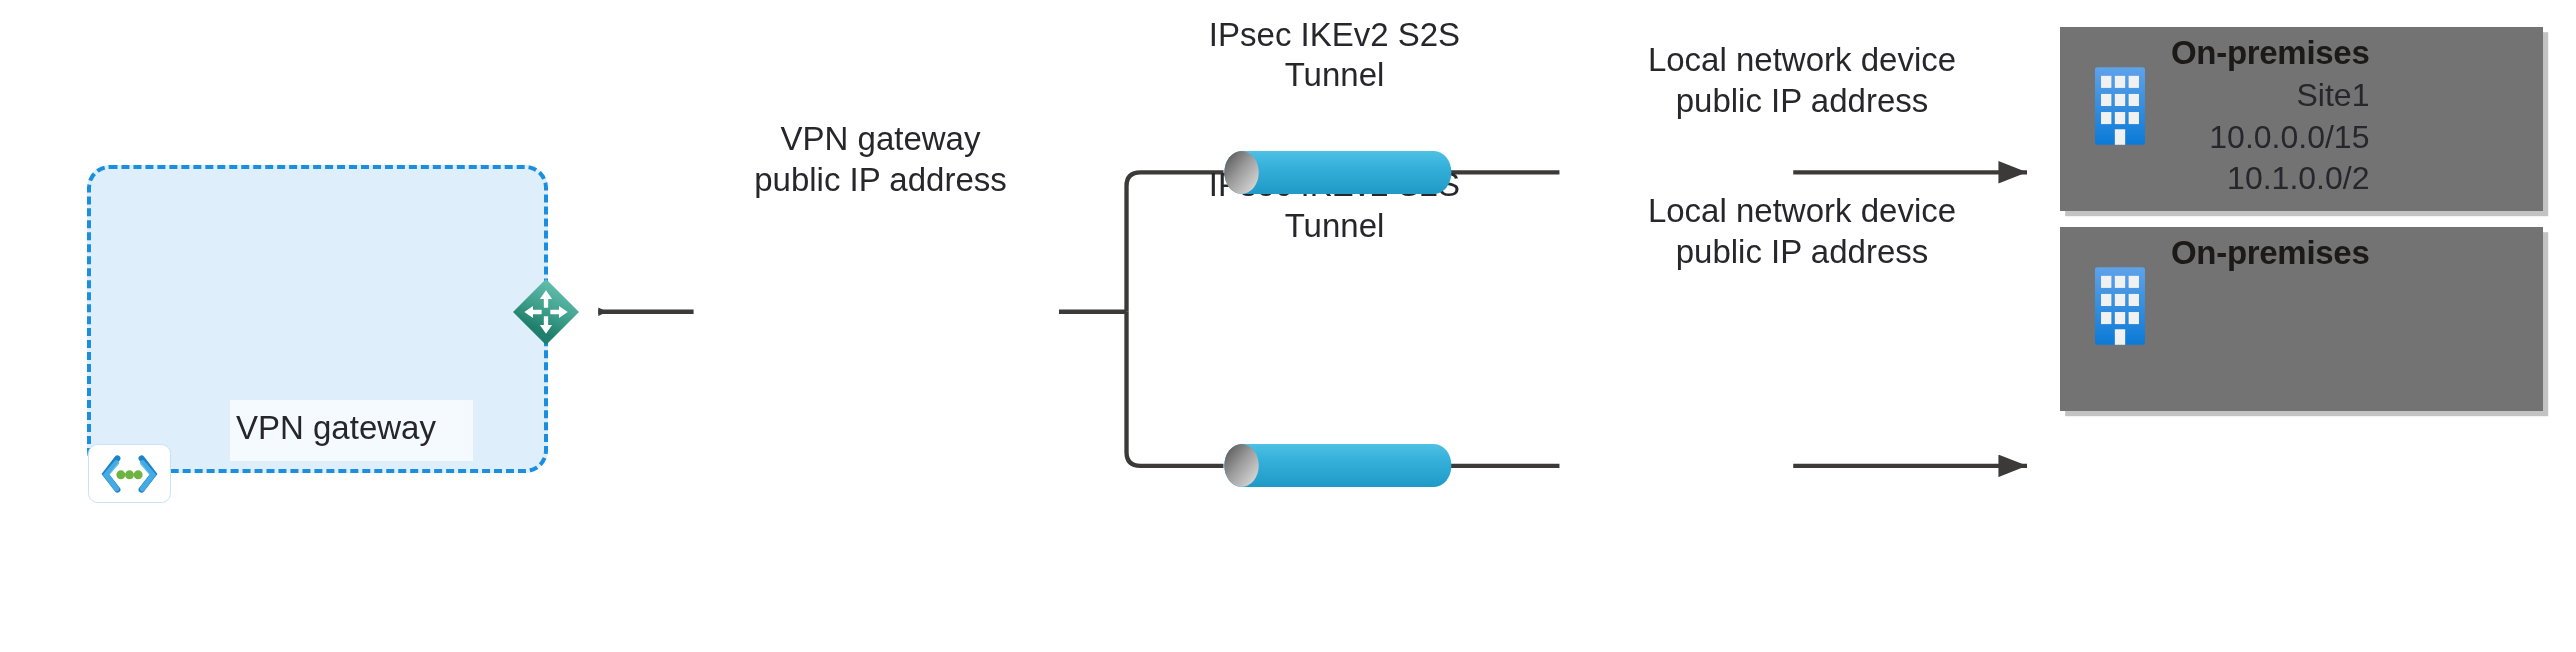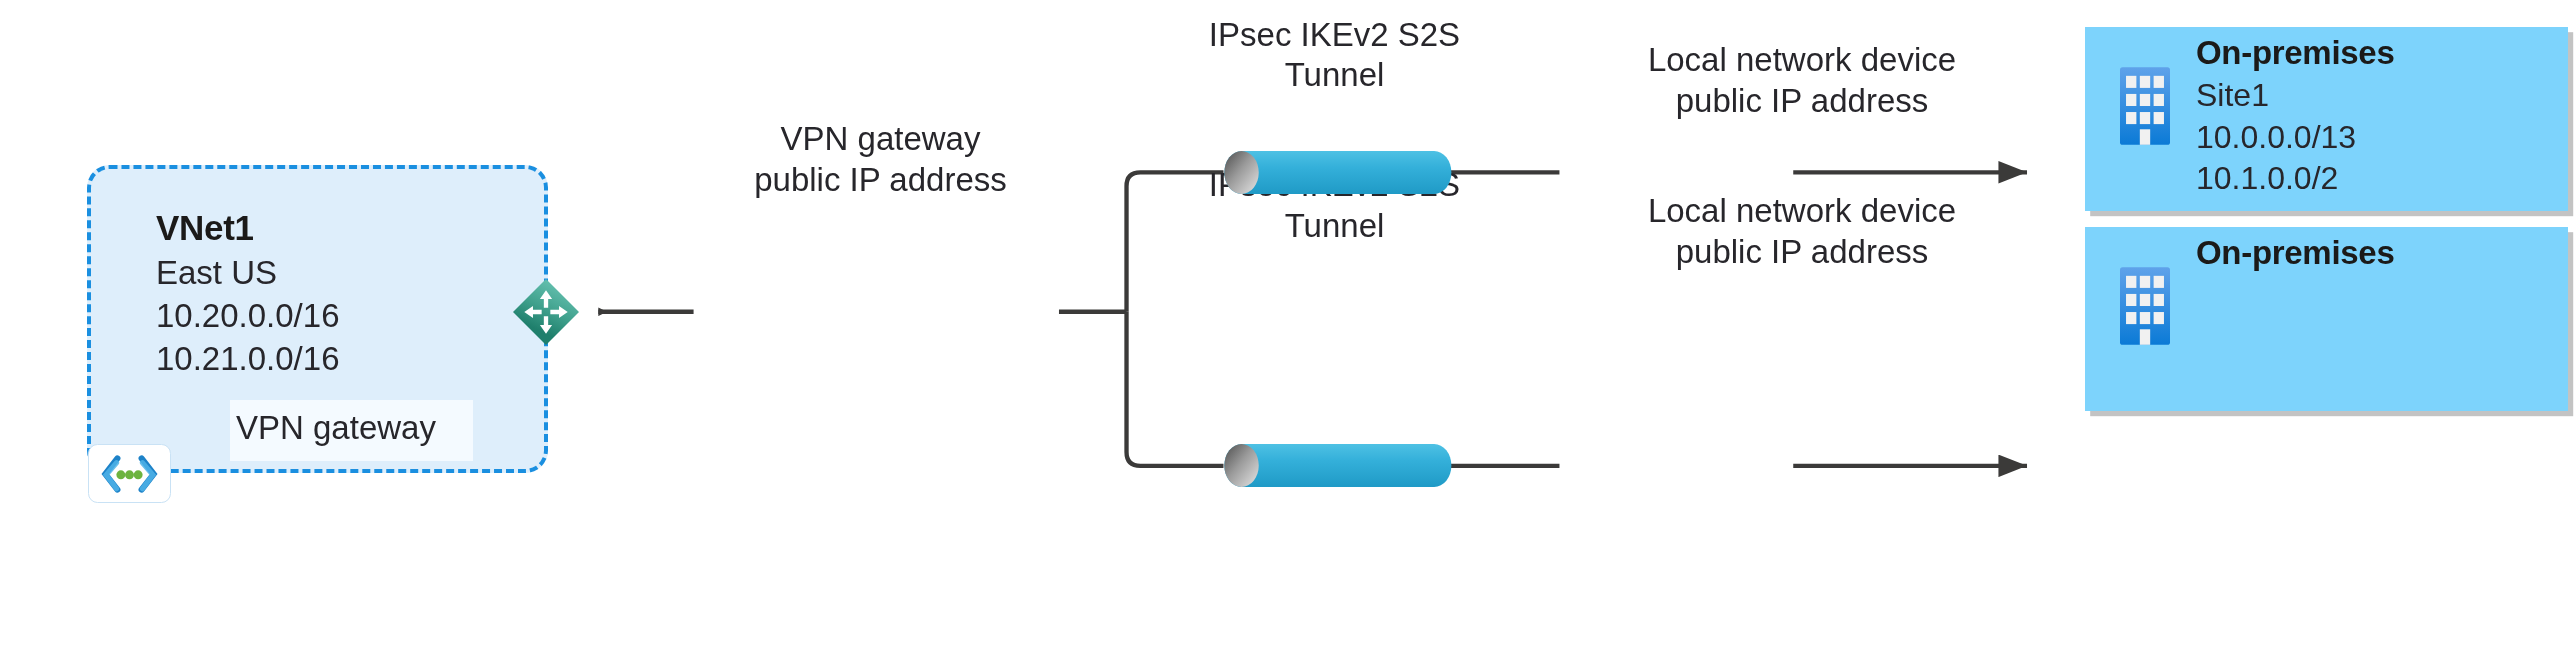--- a/index.html
+++ b/index.html
@@ -123,24 +123,23 @@
     left: 1594px;
     top: 191px;
     text-align: center;
     width: 416px;
   }
 
   
   .onprem-box {
     width: 483px;
     height: 184px;
-    background: #7dd3fc;
+    background: #737373;
     box-shadow: 5.2px 5.2px 0 0 #c3c3c3;
     box-sizing: border-box;
-    margin-left: 25px;
   }
   #onprem-1 { left: 2060px; top: 27px; }
   #onprem-2 { left: 2060px; top: 227px; }
   .onprem-icon {
     position: absolute;
     left: 35px;
     top: 40px;
     width: 50px;
     height: 78px;
   }
@@ -154,20 +153,21 @@
     display: block;
     font-size: 33px;
     font-weight: bold;
     color: #1b1a19;
     letter-spacing: -0.3px;
   }
   .onprem-text .line {
     display: block;
     font-size: 32px;
     color: #27262b;
+    text-align: right;
   }
 
   
   .tunnel {
     width: 230px;
     height: 43px;
   }
   #tunnel-1 { left: 1222px; top: 151px; }
   #tunnel-2 { left: 1222px; top: 444px; }
 
@@ -224,26 +224,20 @@
 
     <line x1="1672" y1="199" x2="1800" y2="199" stroke="#3b3a39" stroke-width="5"></line>
     <line x1="2070" y1="199" x2="2340" y2="199" stroke="#3b3a39" stroke-width="5" marker-end="url(#arrow-right)"></line>
 
     <line x1="1672" y1="538" x2="1800" y2="538" stroke="#3b3a39" stroke-width="5"></line>
     <line x1="2070" y1="538" x2="2340" y2="538" stroke="#3b3a39" stroke-width="5" marker-end="url(#arrow-right)"></line>
   </svg>
 
   <div class="abs" id="vnet-box"></div>
 
-  <div class="abs" id="vnet-text">
-    <span class="title">VNet1</span>
-    <span class="line">East US</span>
-    <span class="line">10.20.0.0/16</span>
-    <span class="line">10.21.0.0/16</span>
-  </div>
 
   <div class="abs" id="vnet-badge">
     <svg width="57" height="38" viewBox="0 0 66 44" xmlns="http://www.w3.org/2000/svg">
       <path d="M19,4 L5,22 L19,40" fill="none" stroke="#1d82c8" stroke-width="7" stroke-linecap="round"></path>
       <path d="M16,8 L4,22 L16,38" fill="none" stroke="#4fb3e8" stroke-width="6" stroke-linecap="round" transform="translate(2,1)" opacity="0.85"></path>
       <path d="M47,4 L61,22 L47,40" fill="none" stroke="#1d82c8" stroke-width="7" stroke-linecap="round"></path>
       <path d="M50,8 L62,22 L50,38" fill="none" stroke="#4fb3e8" stroke-width="6" stroke-linecap="round" transform="translate(-2,1)" opacity="0.85"></path>
       <circle cx="23" cy="23" r="5.2" fill="#6cb33f"></circle>
       <circle cx="33" cy="23" r="5.2" fill="#6cb33f"></circle>
       <circle cx="43" cy="23" r="5.2" fill="#6cb33f"></circle>
@@ -316,21 +310,21 @@
         <rect x="39" y="31" width="12" height="14"></rect>
         <rect x="7" y="52" width="12" height="14"></rect>
         <rect x="23" y="52" width="12" height="14"></rect>
         <rect x="39" y="52" width="12" height="14"></rect>
         <rect x="23" y="72" width="12" height="18"></rect>
       </g>
     </svg>
     <div class="onprem-text">
       <span class="title">On-premises</span>
       <span class="line">Site1</span>
-      <span class="line">10.0.0.0/13</span>
+      <span class="line">10.0.0.0/15</span>
       <span class="line">10.1.0.0/2</span>
     </div>
   </div>
 
   <div class="abs onprem-box" id="onprem-2">
     <svg class="onprem-icon" viewBox="0 0 58 90" xmlns="http://www.w3.org/2000/svg">
       <rect x="0" y="0" width="58" height="90" rx="3" fill="url(#bldg-grad)"></rect>
       <g fill="#f1f1f1">
         <rect x="7" y="10" width="12" height="14"></rect>
         <rect x="23" y="10" width="12" height="14"></rect>

